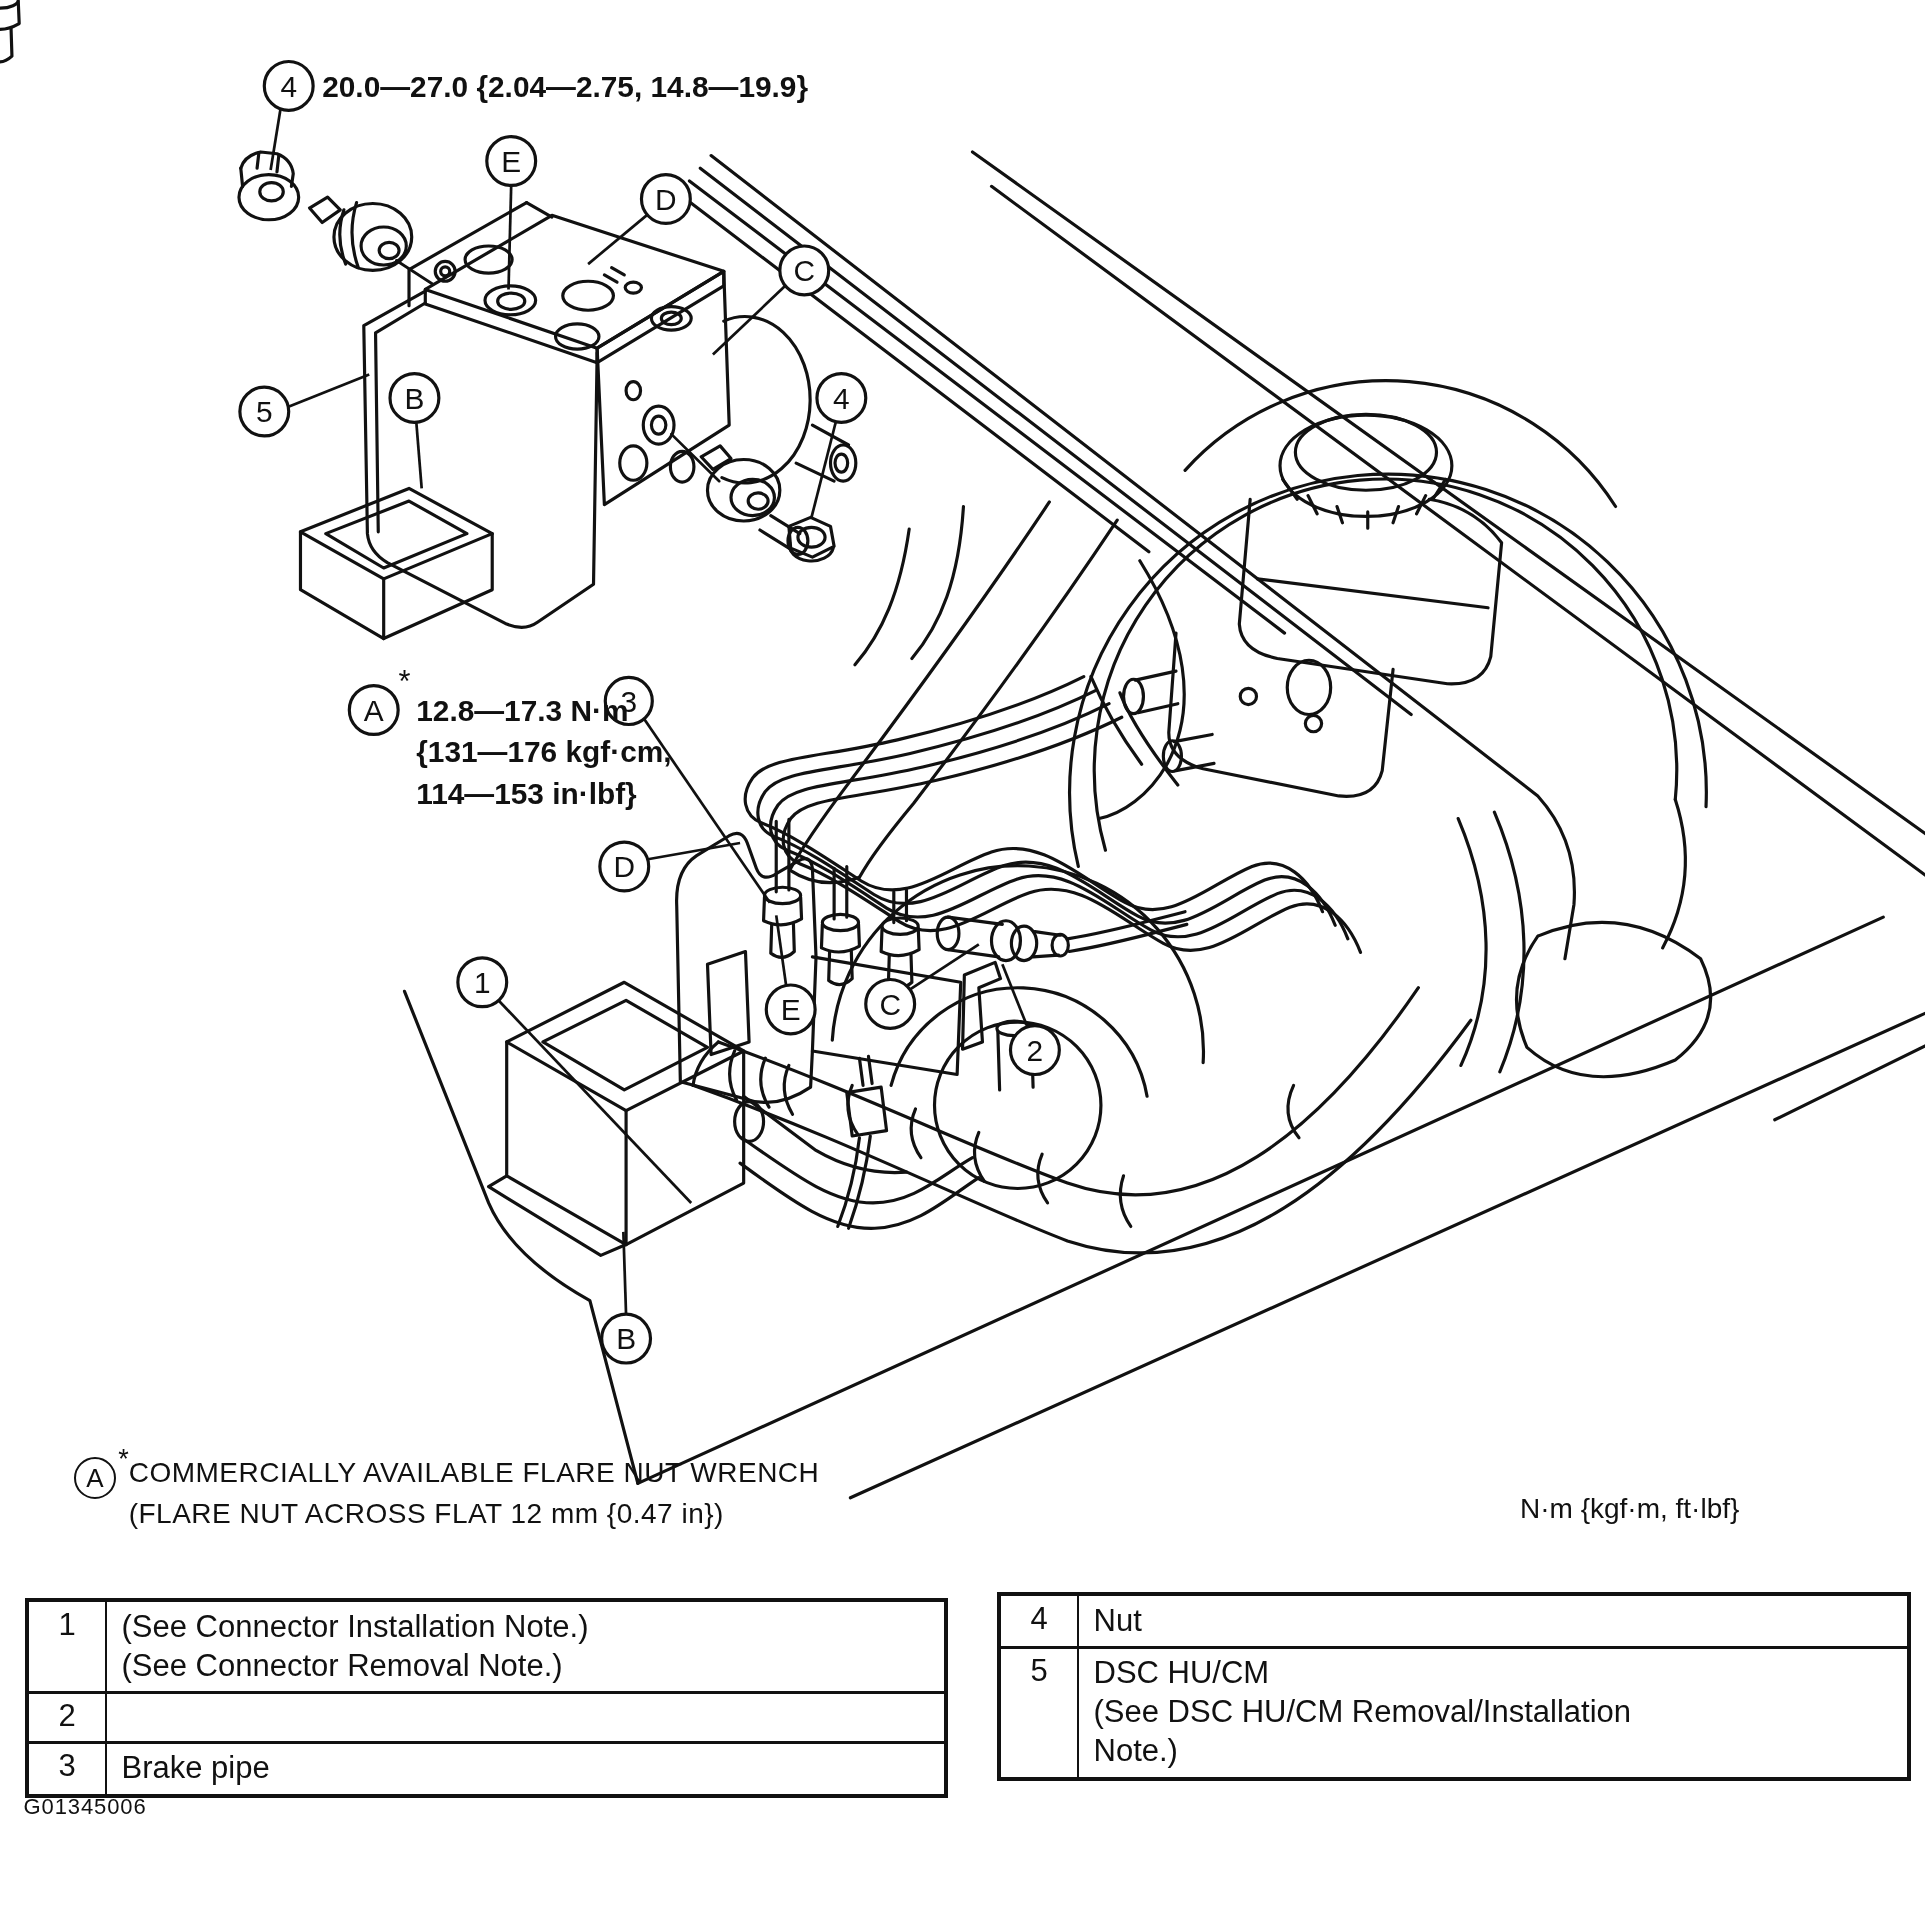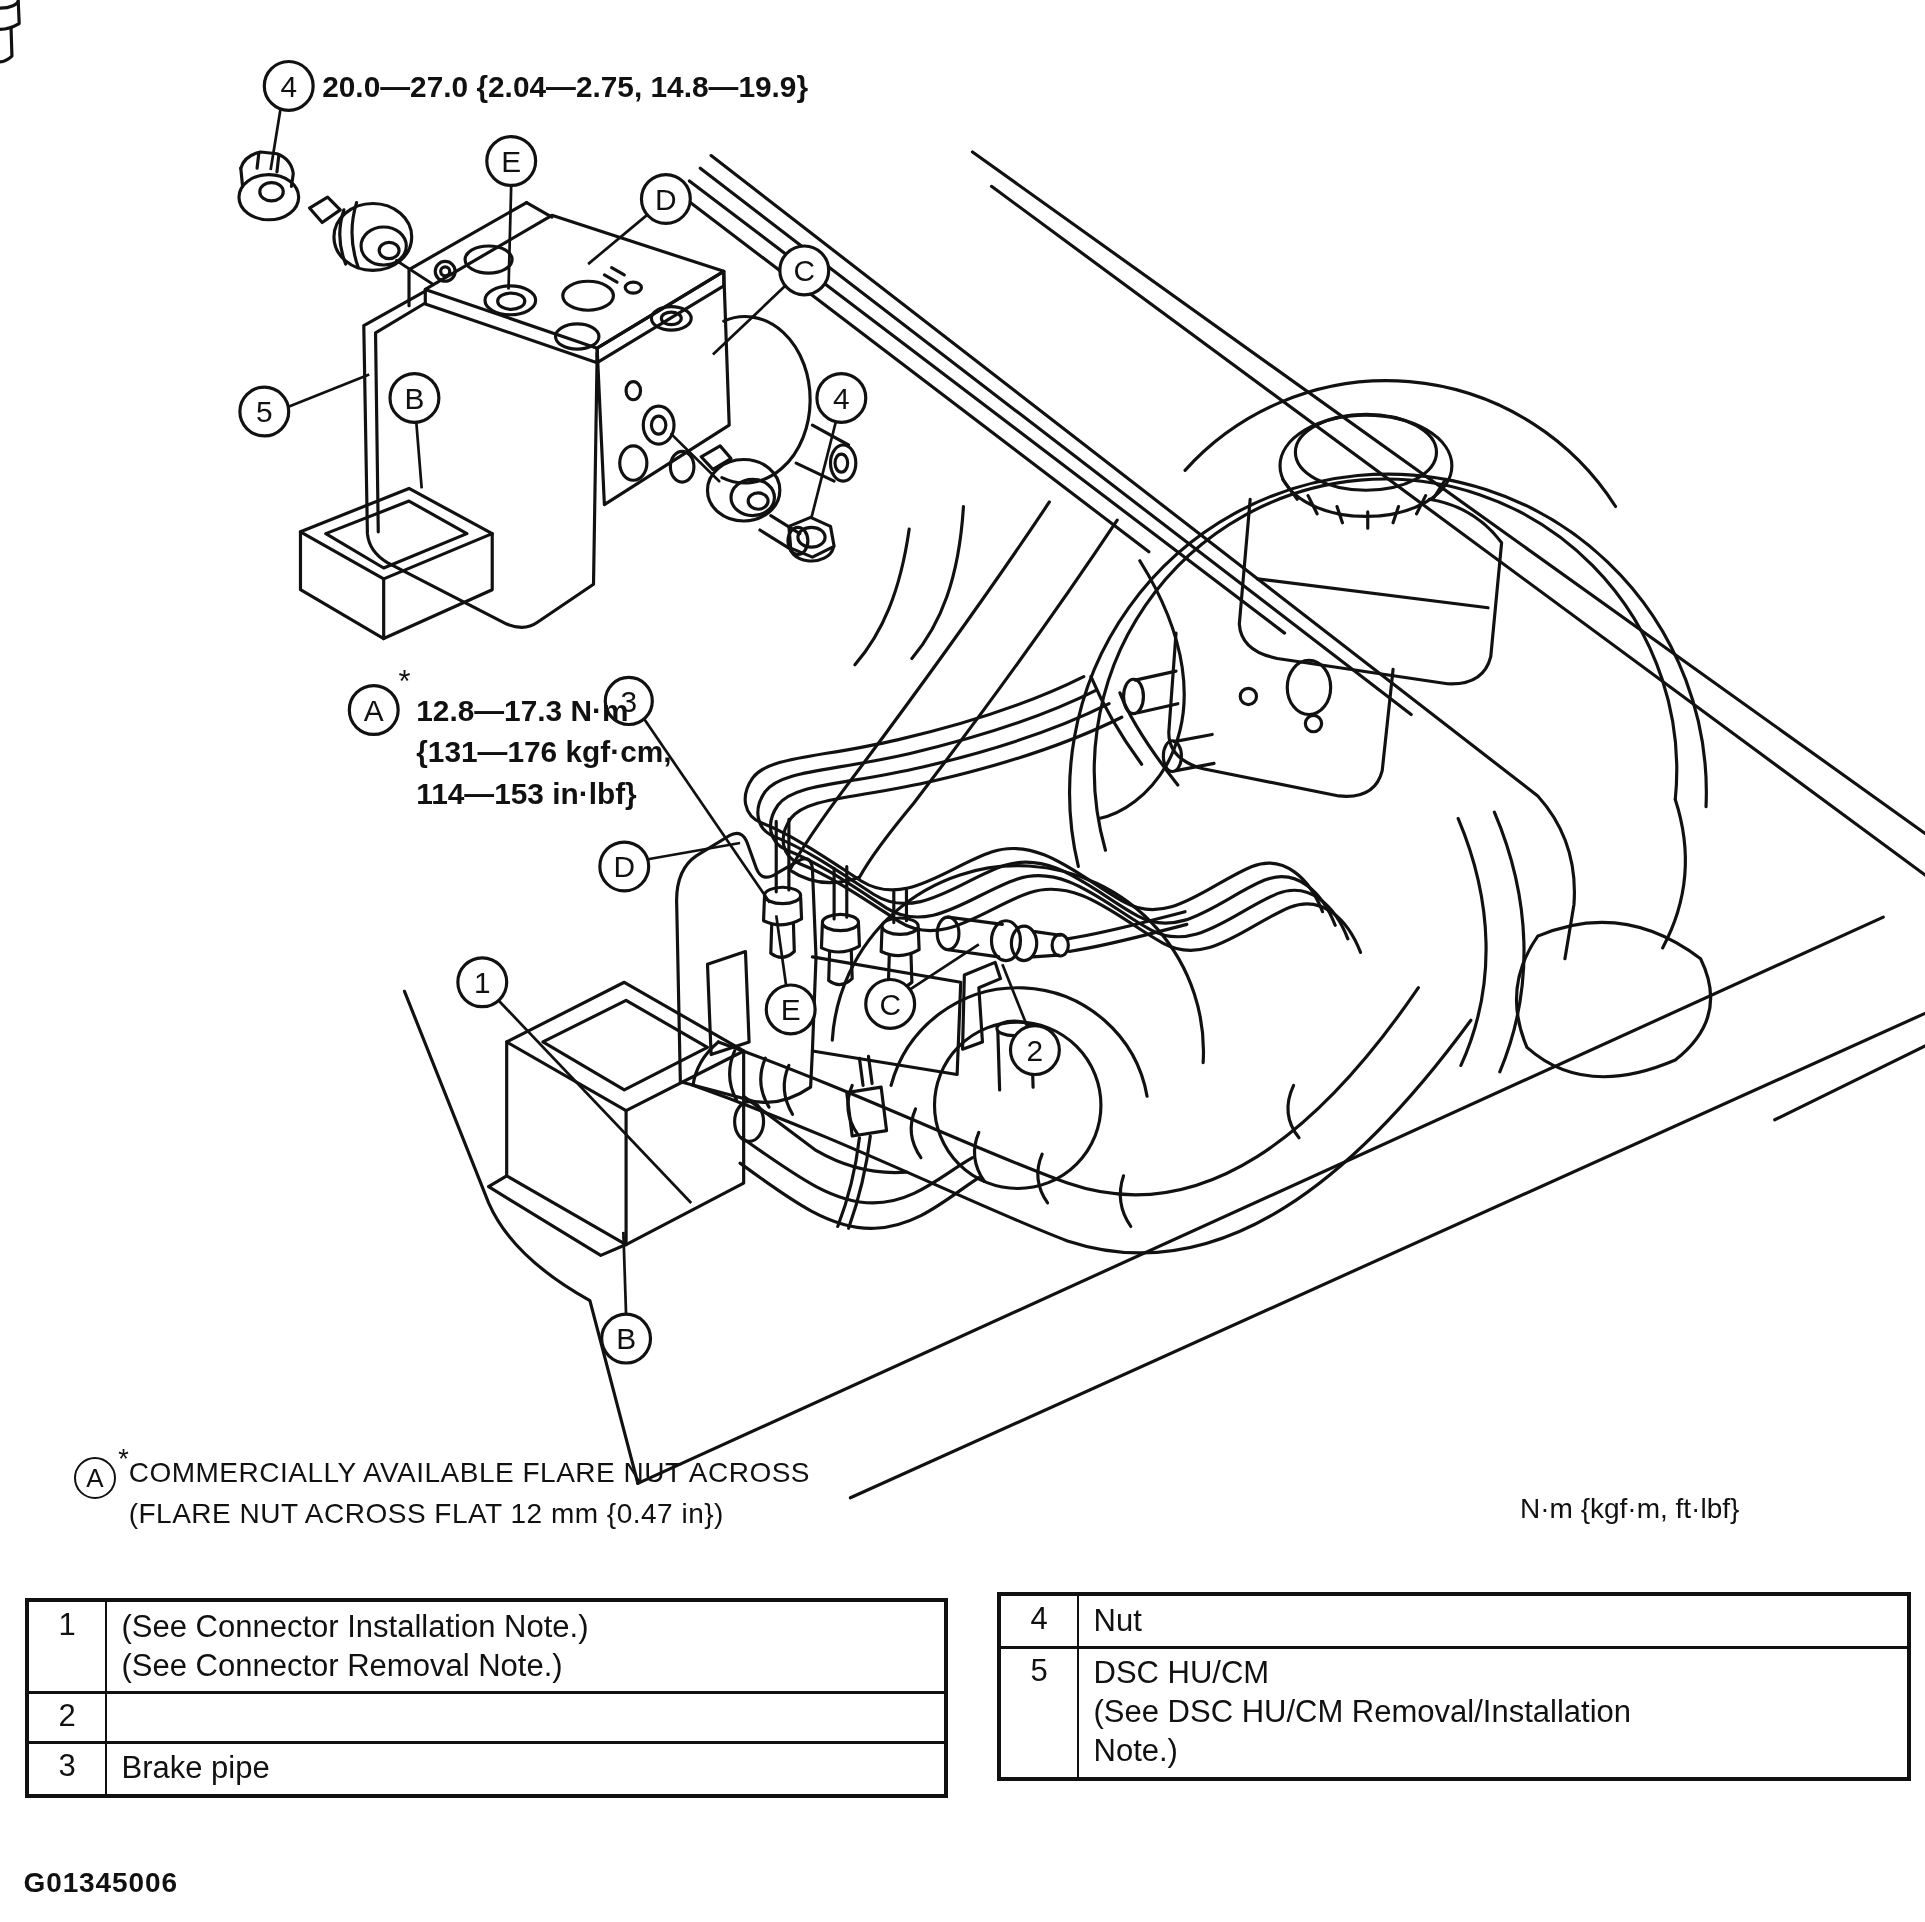--- a/index.html
+++ b/index.html
@@ -18,21 +18,21 @@
   .legend-left{left:25px;top:1598px;width:915px;}
   .legend-right{left:997px;top:1592px;width:906px;}
   
   .footnote{position:absolute;left:74px;top:1453px;display:flex;align-items:flex-start;}
   .fn-badge{position:relative;margin-right:12.7px;margin-top:3.6px;}
   .fn-circle{display:inline-block;width:38px;height:38px;border:2.7px solid #111;
              border-radius:50%;text-align:center;line-height:38px;font-size:26px;}
   .fn-star{position:absolute;top:-12.7px;right:-12.7px;font-size:27px;}
   .fn-lines{font-size:28px;line-height:1.45;letter-spacing:0.5px;}
   .units-note{position:absolute;left:1520px;top:1493px;font-size:28px;font-weight:400;}
-  .figure-id{position:absolute;left:23.5px;top:1867px;font-size:28px;font-weight:700;
+  .figure-id{position:absolute;left:23.5px;top:1794px;font-size:22px;font-weight:400;
              letter-spacing:0.9px;}
 </style>
 </head>
 <body>
 
 <div class="page">
 
 <svg width="1926" height="1922" viewBox="0 0 2129 2125">
 
   <g stroke="#111" fill="none" stroke-width="3.5" stroke-linecap="round" stroke-linejoin="round">
@@ -353,21 +353,21 @@
     <text class="spec" x="460" y="843" font-size="33">{131—176 kgf·cm,</text>
     <text class="spec" x="460" y="889" font-size="33">114—153 in·lbf}</text>
   </g>
 </svg>
 
   <div class="footnote">
     <span class="fn-badge">
       <span class="fn-circle">A</span><span class="fn-star">*</span>
     </span>
     <div class="fn-lines">
-      <div>COMMERCIALLY AVAILABLE FLARE NUT ACROSS</div>
+      <div>COMMERCIALLY AVAILABLE FLARE NUT WRENCH</div>
       <div>(FLARE NUT ACROSS FLAT 12 mm {0.47 in})</div>
     </div>
   </div>
 
   <div class="units-note">N·m {kgf·m, ft·lbf}</div>
 
   <div class="legend legend-left" id="legend-left">
       <div class="lrow">
         <div class="lnum">1</div>
         <div class="ldesc">

